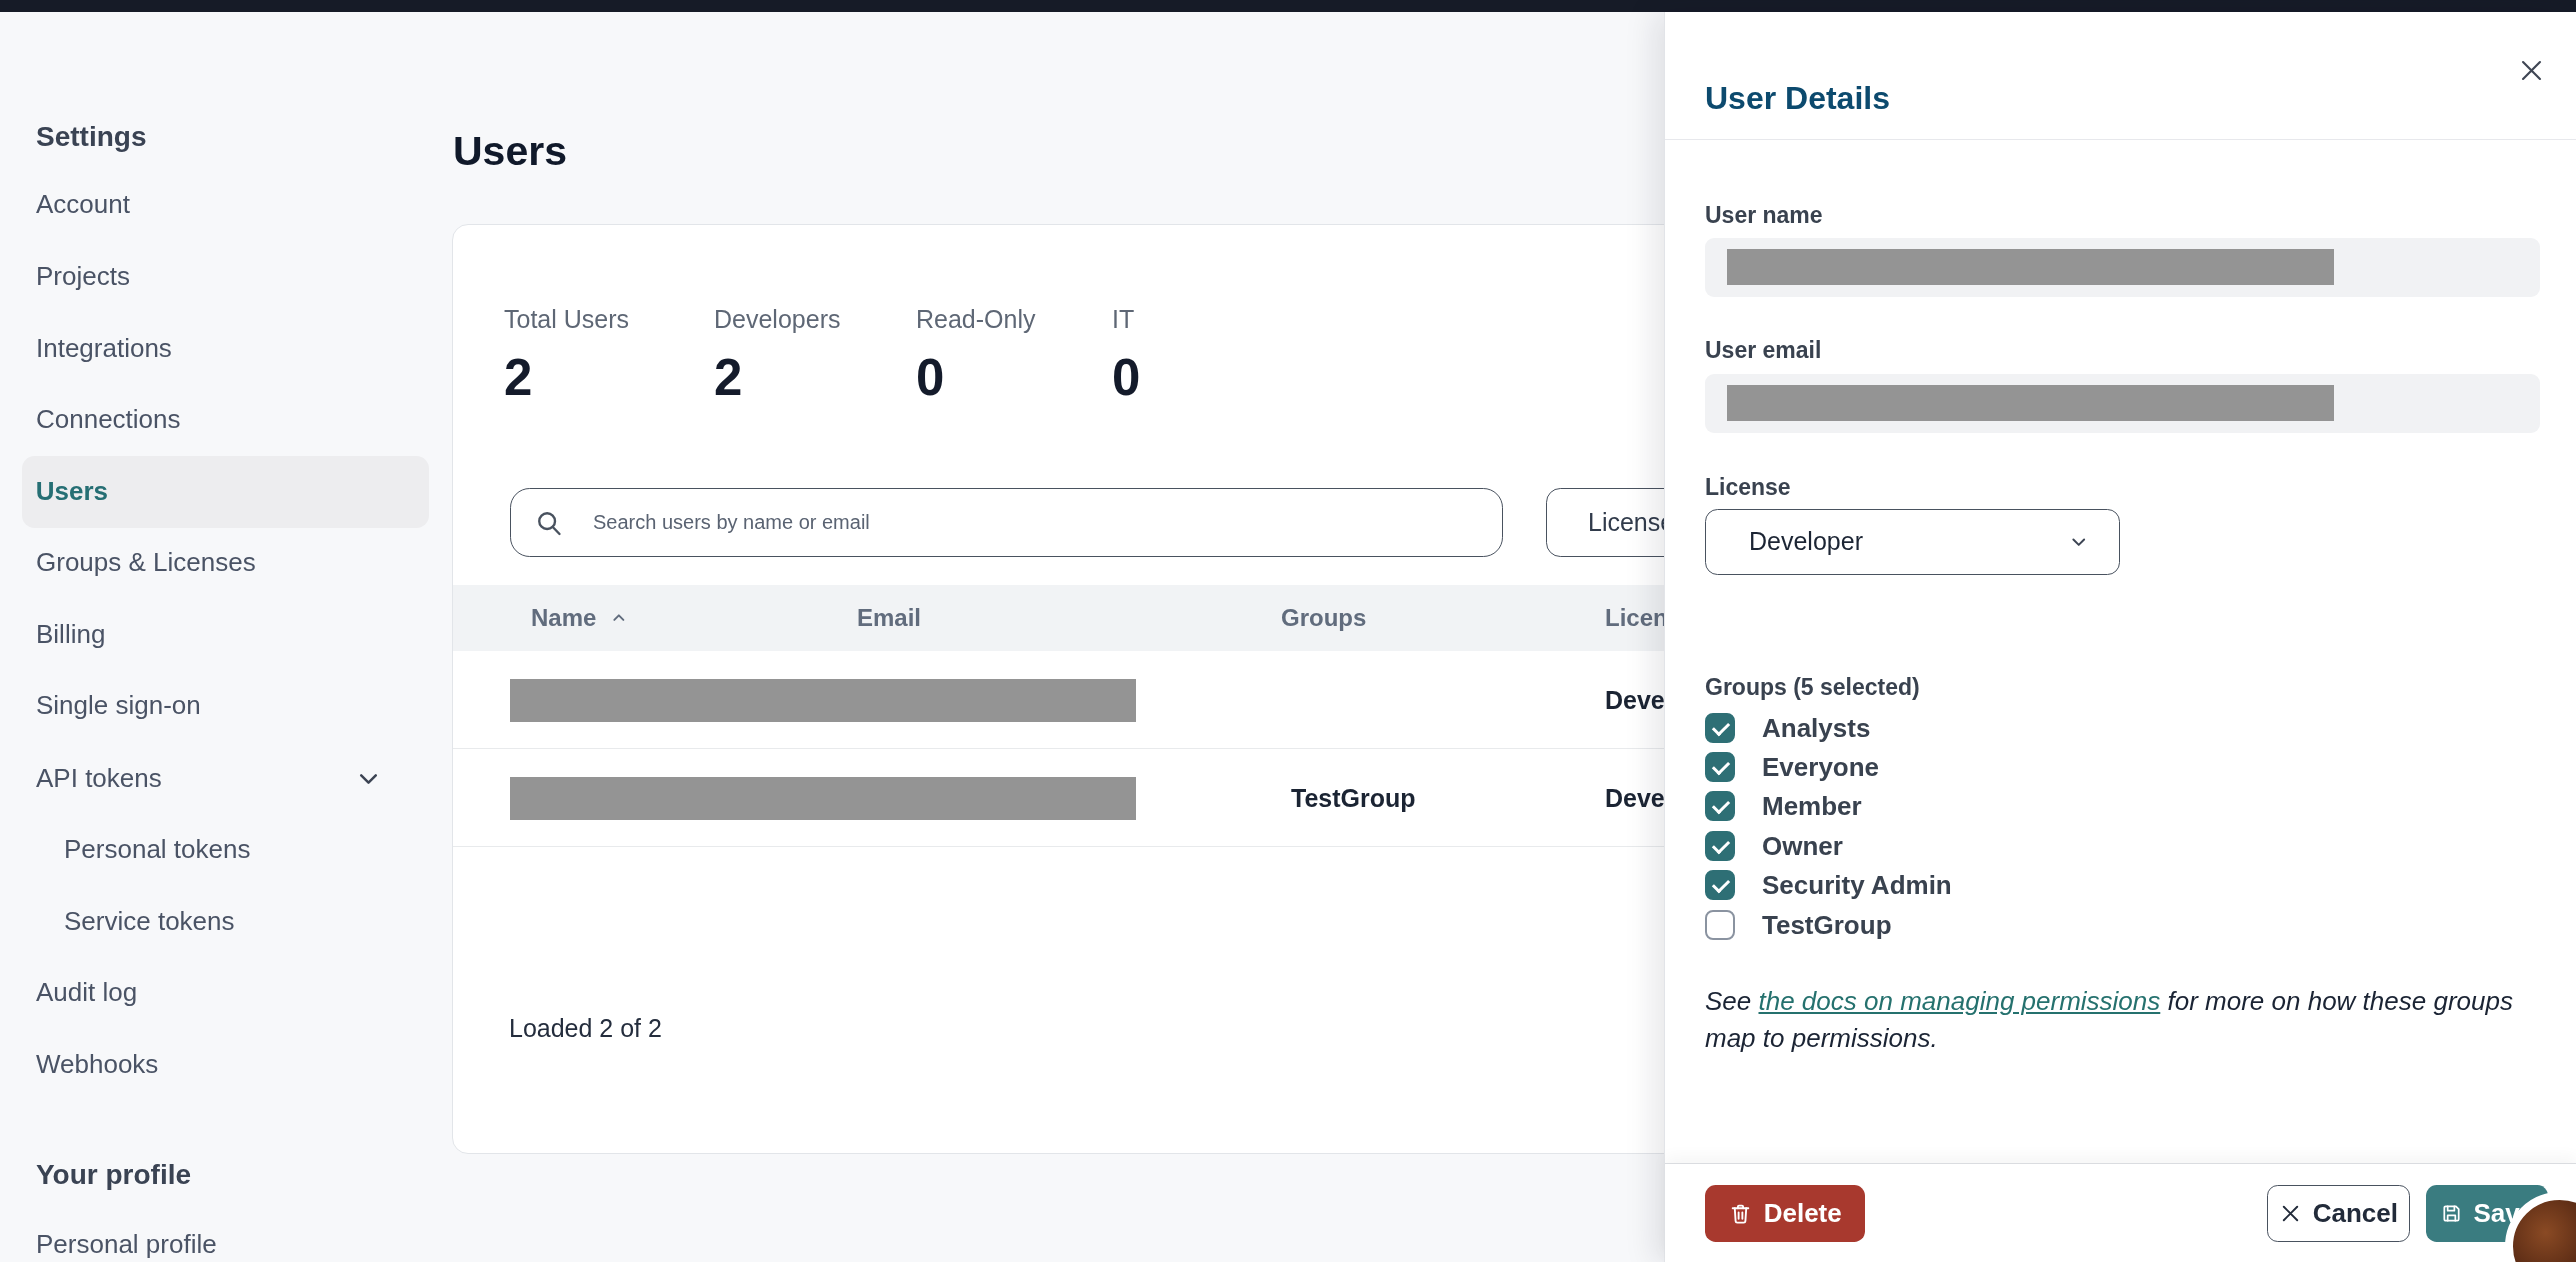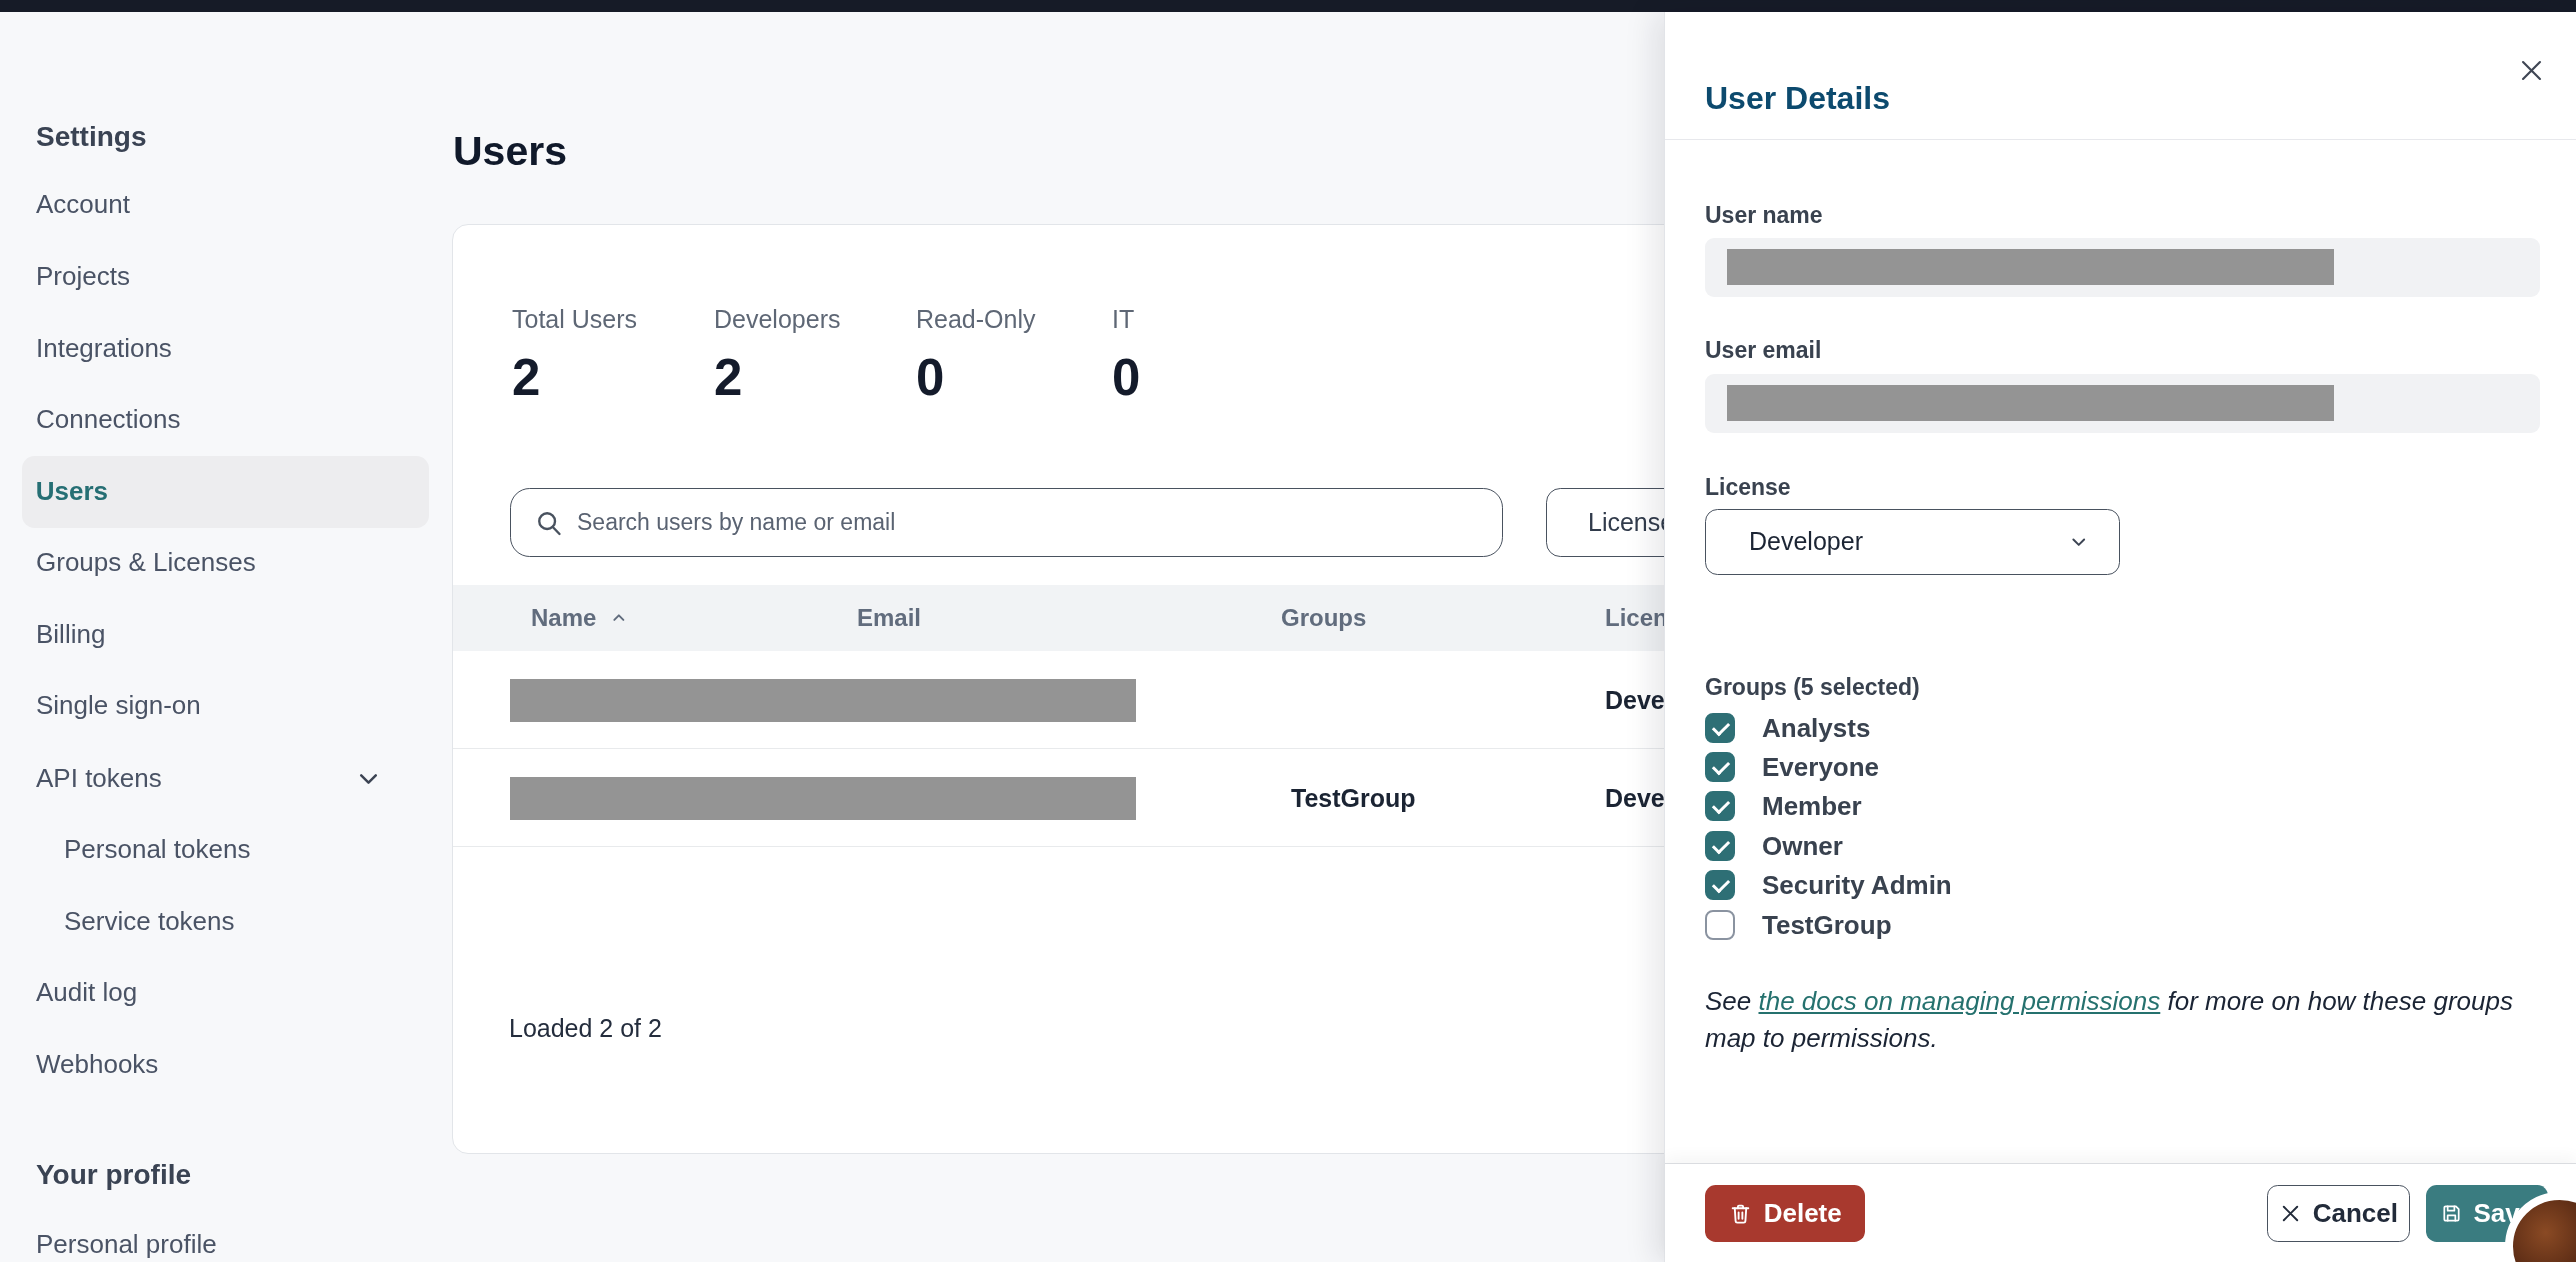--- a/index.html
+++ b/index.html
@@ -25,21 +25,21 @@
   #page-title{left:453px;top:97px;font-size:41px;font-weight:700;color:#10192a;line-height:54px;}
   #card{left:452px;top:224px;width:2086px;height:930px;background:#fff;border:0.9px solid #e2e5e9;
         border-radius:16px;box-sizing:border-box;}
   .stat{top:79px;}
   .stat .s-label{font-size:25px;color:#5e6775;line-height:30px;}
   .stat .s-value{font-size:51px;font-weight:700;color:#141b2b;line-height:59px;margin-top:14.3px;}
   #search-box{left:57px;top:263px;width:993px;height:69px;border:1.8px solid #49525f;border-radius:19.7px;
               box-sizing:border-box;background:#fff;display:flex;align-items:center;}
   #search-box svg{margin-left:23px;}
   #search-input{border:none;outline:none;background:transparent;font-family:"Liberation Sans",sans-serif;
-              font-size:23px;color:#1d4ed8;margin-left:11px;width:886px;}
+              font-size:20px;color:#1d4ed8;margin-left:27px;width:886px;}
   #search-input::placeholder{color:#5a6372;opacity:1;}
   #license-btn{left:1093px;top:263px;width:165px;height:69px;border:1.8px solid #49525f;border-radius:14.3px;
                box-sizing:border-box;background:#fff;display:flex;align-items:center;padding-left:41px;
                font-size:25px;color:#313b4b;cursor:pointer;}
   #thead{left:0;top:360px;width:2084px;height:66px;background:#f1f3f5;}
   .th{position:absolute;top:0;height:66px;display:flex;align-items:center;gap:12.5px;
       font-size:24px;font-weight:700;color:#616c7d;}
   .trow{position:absolute;left:0;width:2084px;height:98px;border-bottom:0.9px solid #e8eaec;box-sizing:border-box;}
   .redact{position:absolute;background:#949494;}
   .cell{position:absolute;top:0;height:98px;display:flex;align-items:center;font-size:25px;
@@ -139,21 +139,21 @@
     </div>
     <div class="side-item abs" style="top:1197px">
         <span>Personal profile</span>
       </div>
   </nav>
 
   <h1 id="page-title" class="abs">Users</h1>
 
   <section id="card" class="abs">
 
-    <div class="stat abs" style="left:59px">
+    <div class="stat abs" style="left:51px">
       <div class="s-label">Total Users</div>
       <div class="s-value">2</div>
     </div>
     <div class="stat abs" style="left:261px">
       <div class="s-label">Developers</div>
       <div class="s-value">2</div>
     </div>
     <div class="stat abs" style="left:463px">
       <div class="s-label">Read-Only</div>
       <div class="s-value">0</div>

